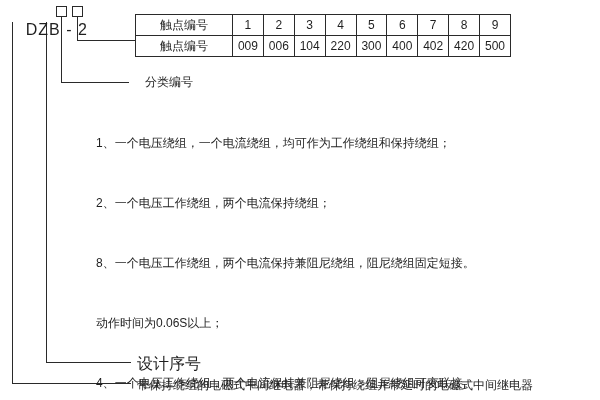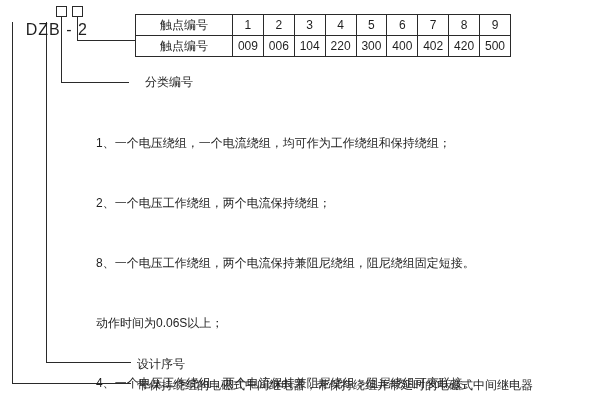--- a/index.html
+++ b/index.html
@@ -52,21 +52,21 @@
   }
   .cls-lines {
     position: absolute; left: 96px; top: 93px;
     font-size: 12px; line-height: 20px;
     white-space: pre;
   }
   .cls-line { height: 20px; }
 
   .design-serial {
     position: absolute; left: 137px; top: 357px;
-    font-size: 12px; line-height: 14px;
+    font-size: 16px; line-height: 14px;
   }
   .relay-desc {
     position: absolute; left: 137px; top: 378px;
     font-size: 12px; line-height: 14px;
     white-space: nowrap;
   }
 </style>
 </head>
 <body>
 

